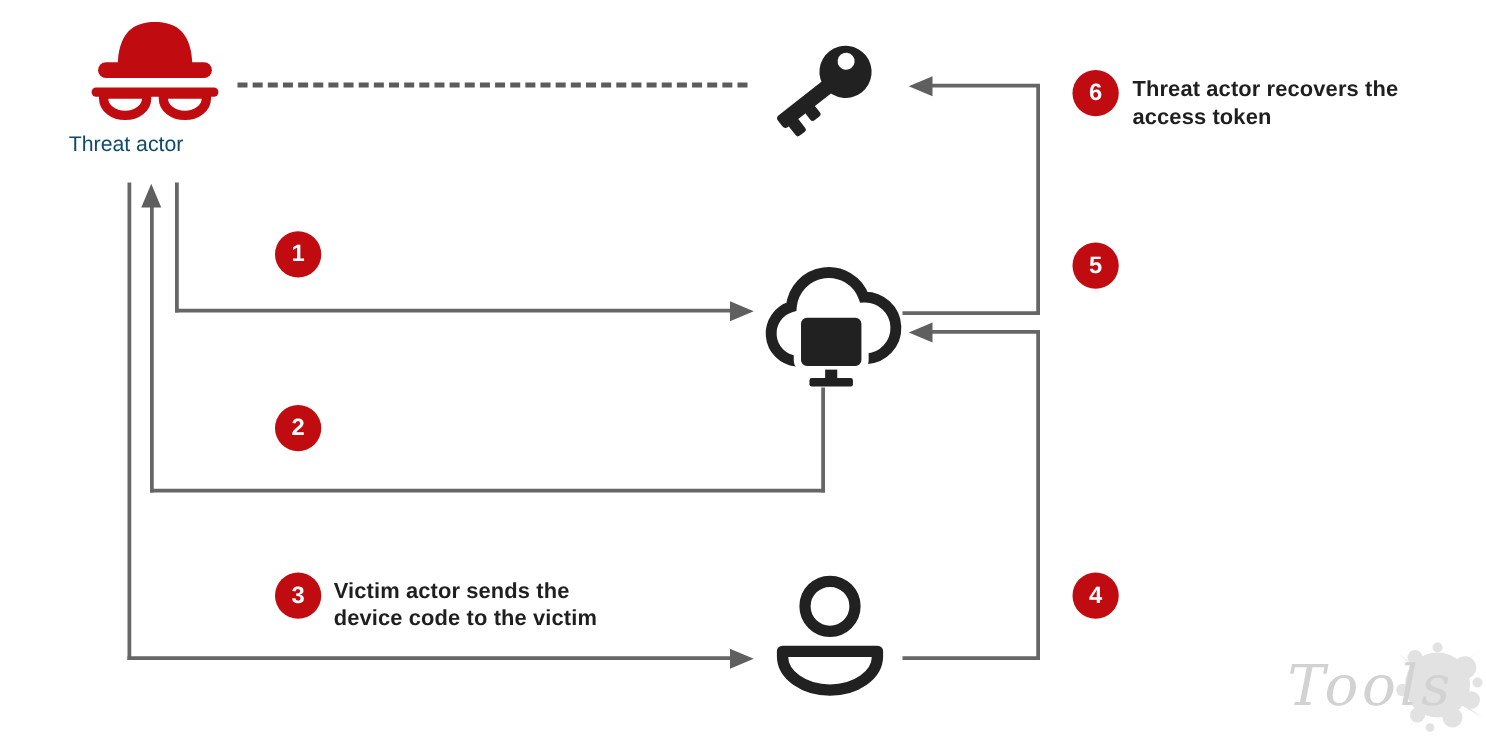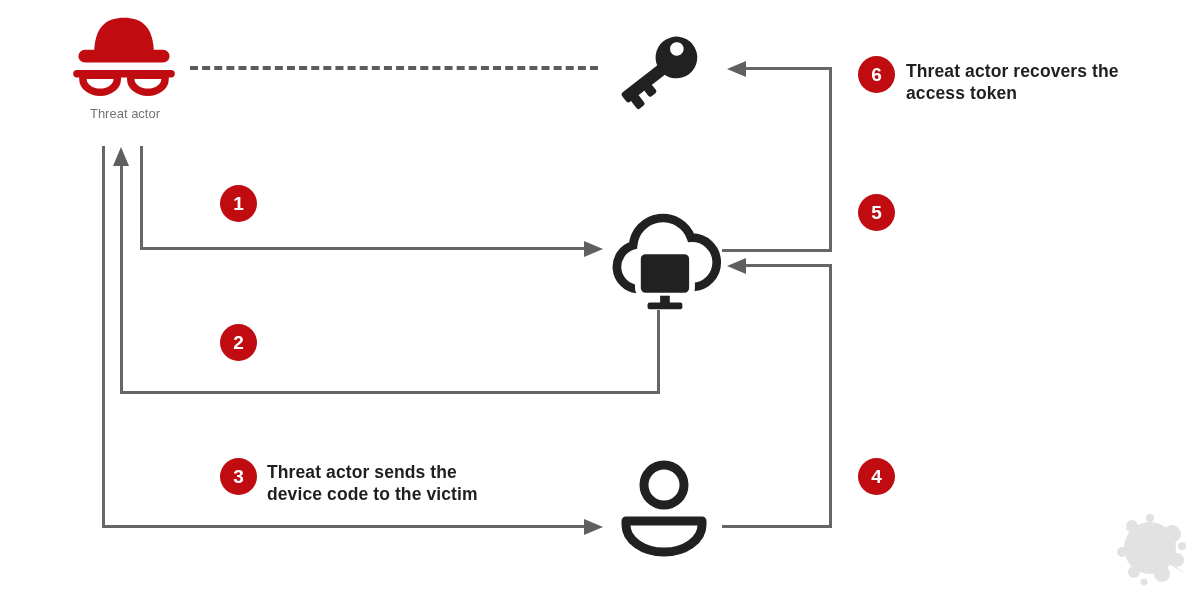--- a/index.html
+++ b/index.html
@@ -16,21 +16,21 @@
   .badge{
     position:absolute;width:37px;height:37px;border-radius:50%;
     background:#c00c10;color:#ffffff;font-size:19px;font-weight:700;
     display:flex;align-items:center;justify-content:center;
   }
   .step-text{
     position:absolute;font-size:17.5px;font-weight:700;color:#1f1f1f;
     line-height:22px;white-space:pre-line;letter-spacing:0.1px;
   }
   .actor-label{
-    position:absolute;font-size:13px;font-weight:400;color:#737373;text-align:center;
+    position:absolute;font-size:17px;font-weight:400;color:#0c4a6e;
   }
   .icon{position:absolute;}
   .icon svg{overflow:visible;display:block;}
   .watermark{
     position:absolute;left:1022px;top:512px;width:165px;height:80px;
   }
   .watermark-text{
     position:absolute;left:8px;top:10px;font-family:"DejaVu Serif","Liberation Serif",serif;
     font-style:italic;font-size:45px;color:#d2d2d2;letter-spacing:3px;
     text-transform:none;
@@ -109,21 +109,21 @@
     <span>1</span>
   </div>
 
   <div class="badge" style="left:220px;top:324px;">
     <span>2</span>
   </div>
 
   <div class="badge" style="left:220px;top:458px;">
     <span>3</span>
   </div>
-  <div class="step-text" style="left:267px;top:461px;width:260px;">Threat actor sends the
+  <div class="step-text" style="left:267px;top:461px;width:260px;">Victim actor sends the
 device code to the victim</div>
 
   <div class="badge" style="left:858px;top:458px;">
     <span>4</span>
   </div>
 
   <div class="badge" style="left:858px;top:194px;">
     <span>5</span>
   </div>
 
@@ -145,15 +145,16 @@
         <circle cx="128" cy="6" r="4"></circle>
         <circle cx="160" cy="34" r="4"></circle>
         <circle cx="122" cy="70" r="3.5"></circle>
         <circle cx="100" cy="40" r="5"></circle>
         <polygon points="128,36 96,10 118,30"></polygon>
         <polygon points="128,36 162,8 136,28"></polygon>
         <polygon points="128,36 164,62 140,48"></polygon>
         <polygon points="128,36 104,72 120,50"></polygon>
       </g>
     </svg>
+    <div class="watermark-text">Tools</div>
   </div>
 
 </div>
 
 </body></html>

